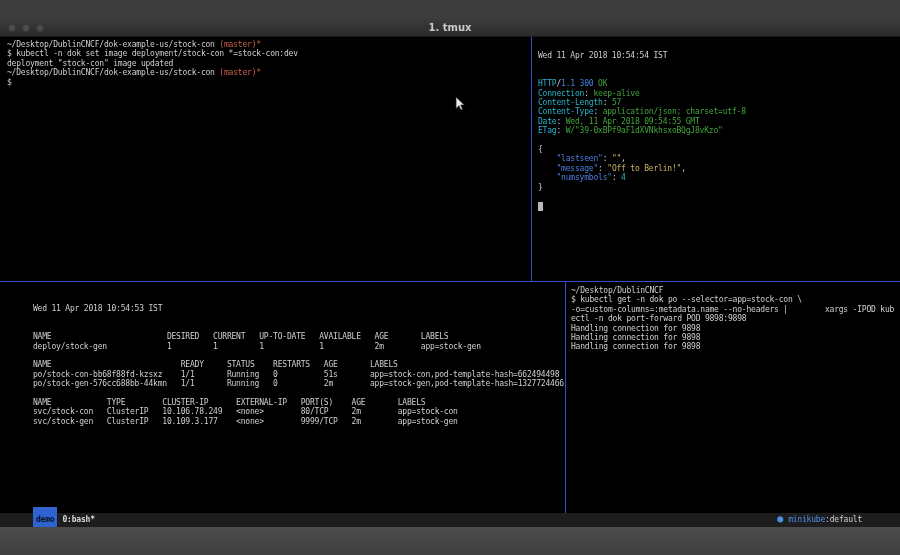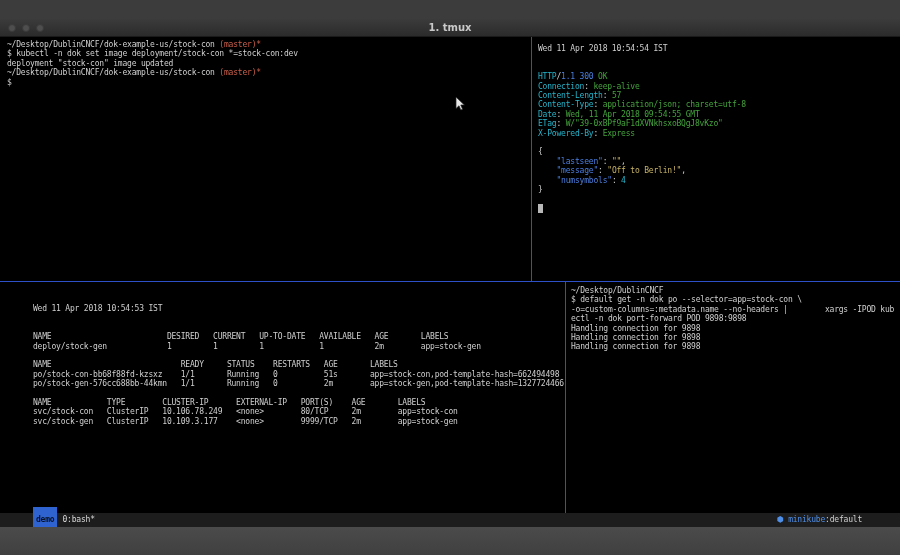--- a/index.html
+++ b/index.html
@@ -16,36 +16,36 @@
   .title { text-align:center; font-family:"DejaVu Sans", sans-serif; font-size:10px;
            line-height:17px; color:#c9c9c9; font-weight:bold; }
 
   .term { position:absolute; left:0; top:18px; width:900px; height:476px; background:#000; }
 
   .pane { position:absolute; overflow:hidden; font-size:8px; line-height:9.4px;
           letter-spacing:-0.2px; color:#cfcfcf; }
   .tline { white-space:pre; min-height:9.4px; }
 
   .p-tl { left:0;   top:0;     width:531px; height:244px; padding:3px 4px 0 7px; }
-  .p-tr { left:532px; top:4px;   width:368px; height:244px; padding:3px 0 0 6px; }
+  .p-tr { left:532px; top:11px;   width:368px; height:244px; padding:3px 0 0 6px; }
   .p-bl { left:0;   top:263px; width:565px; height:231px; padding:4px 0 0 33px; }
   .p-br { left:566px; top:245px; width:334px; height:231px; padding:4px 16px 0 5px; }
 
   .div-h  { position:absolute; left:0; top:244px; width:900px; height:1px; background:#2d50c8; }
   .dv-top { position:absolute; left:531px; top:0; width:1px; height:244px; background:#2d50c8; }
   .dv-bot { position:absolute; left:565px; top:245px; width:1px; height:231px; background:#2d50c8; }
 
   .mouse { position:absolute; left:455px; top:60px; }
 
   .statusbar { position:absolute; left:0; bottom:0; width:900px; height:14px; background:#1d1d1d;
                font-size:8px; line-height:14px; letter-spacing:-0.2px;
                display:flex; justify-content:space-between; padding:0 38px 0 33px; }
   .sb-session { background:#2f63d0; color:#071226; padding:8px 3px; font-weight:bold;
                 align-self:center; line-height:11px; }
-  .sb-window { color:#dadada; font-weight:normal; margin-left:5px;text-align:right; }
+  .sb-window { color:#dadada; font-weight:bold; margin-left:5px;text-align:right; }
   .sb-icon, .sb-ctx { color:#4f8fe8; }
   .sb-ns { color:#cfcfcf; }
 
   .desktop-strip { position:absolute; left:0; top:508px; width:900px; height:47px;
                    background:linear-gradient(#4b4b4b,#383838); }
 
   
   .c-fg     { color:#cfcfcf; }
   .c-red    { color:#cc5f4a; }
   .c-cyan   { color:#27b3c9; }
@@ -80,21 +80,20 @@
       <div class="pane p-tr">
           <div class="tline"><span class="c-fg">Wed 11 Apr 2018 10:54:54 IST</span></div>
           <div class="tline"><span class="c-fg"></span>&nbsp;</div>
           <div class="tline"><span class="c-fg"></span>&nbsp;</div>
           <div class="tline"><span class="c-cyan">HTTP</span><span class="c-fg">/</span><span class="c-blue">1.1</span><span class="c-fg"> </span><span class="c-blue">300</span><span class="c-fg"> </span><span class="c-green">OK</span></div>
           <div class="tline"><span class="c-cyan">Connection</span><span class="c-fg">: </span><span class="c-green">keep-alive</span></div>
           <div class="tline"><span class="c-cyan">Content-Length</span><span class="c-fg">: </span><span class="c-green">57</span></div>
           <div class="tline"><span class="c-cyan">Content-Type</span><span class="c-fg">: </span><span class="c-green">application/json; charset=utf-8</span></div>
           <div class="tline"><span class="c-cyan">Date</span><span class="c-fg">: </span><span class="c-green">Wed, 11 Apr 2018 09:54:55 GMT</span></div>
           <div class="tline"><span class="c-cyan">ETag</span><span class="c-fg">: </span><span class="c-green">W/"39-0xBPf9aF1dXVNkhsxoBQgJ8vKzo"</span></div>
-          <div class="tline"><span class="c-cyan">X-Powered-By</span><span class="c-fg">: </span><span class="c-green">Express</span></div>
           <div class="tline"><span class="c-fg"></span>&nbsp;</div>
           <div class="tline"><span class="c-fg">{</span></div>
           <div class="tline"><span class="c-fg">    </span><span class="c-blue">"lastseen"</span><span class="c-fg">: </span><span class="c-yellow">""</span><span class="c-fg">,</span></div>
           <div class="tline"><span class="c-fg">    </span><span class="c-blue">"message"</span><span class="c-fg">: </span><span class="c-yellow">"Off to Berlin!"</span><span class="c-fg">,</span></div>
           <div class="tline"><span class="c-fg">    </span><span class="c-blue">"numsymbols"</span><span class="c-fg">: </span><span class="c-cyan">4</span></div>
           <div class="tline"><span class="c-fg">}</span></div>
           <div class="tline"><span class="c-fg"></span>&nbsp;</div>
           <div class="tline"><span class="c-cursor"> </span></div>
         </div>
       <div class="pane p-bl">
@@ -107,21 +106,21 @@
           <div class="tline"><span class="c-fg">NAME                            READY     STATUS    RESTARTS   AGE       LABELS</span></div>
           <div class="tline"><span class="c-fg">po/stock-con-bb68f88fd-kzsxz    1/1       Running   0          51s       app=stock-con,pod-template-hash=662494498</span></div>
           <div class="tline"><span class="c-fg">po/stock-gen-576cc688bb-44kmn   1/1       Running   0          2m        app=stock-gen,pod-template-hash=1327724466</span></div>
           <div class="tline"><span class="c-fg"></span>&nbsp;</div>
           <div class="tline"><span class="c-fg">NAME            TYPE        CLUSTER-IP      EXTERNAL-IP   PORT(S)    AGE       LABELS</span></div>
           <div class="tline"><span class="c-fg">svc/stock-con   ClusterIP   10.106.78.249   &lt;none&gt;        80/TCP     2m        app=stock-con</span></div>
           <div class="tline"><span class="c-fg">svc/stock-gen   ClusterIP   10.109.3.177    &lt;none&gt;        9999/TCP   2m        app=stock-gen</span></div>
         </div>
       <div class="pane p-br">
           <div class="tline"><span class="c-fg">~/Desktop/DublinCNCF</span></div>
-          <div class="tline"><span class="c-fg">$ default get -n dok po --selector=app=stock-con \</span></div>
+          <div class="tline"><span class="c-fg">$ kubectl get -n dok po --selector=app=stock-con \</span></div>
           <div class="tline"><span class="c-fg">-o=custom-columns=:metadata.name --no-headers |        xargs -IPOD kub</span></div>
           <div class="tline"><span class="c-fg">ectl -n dok port-forward POD 9898:9898</span></div>
           <div class="tline"><span class="c-fg">Handling connection for 9898</span></div>
           <div class="tline"><span class="c-fg">Handling connection for 9898</span></div>
           <div class="tline"><span class="c-fg">Handling connection for 9898</span></div>
         </div>
 
       <div class="div-h"></div>
       <div class="dv-top"></div>
       <div class="dv-bot"></div>

